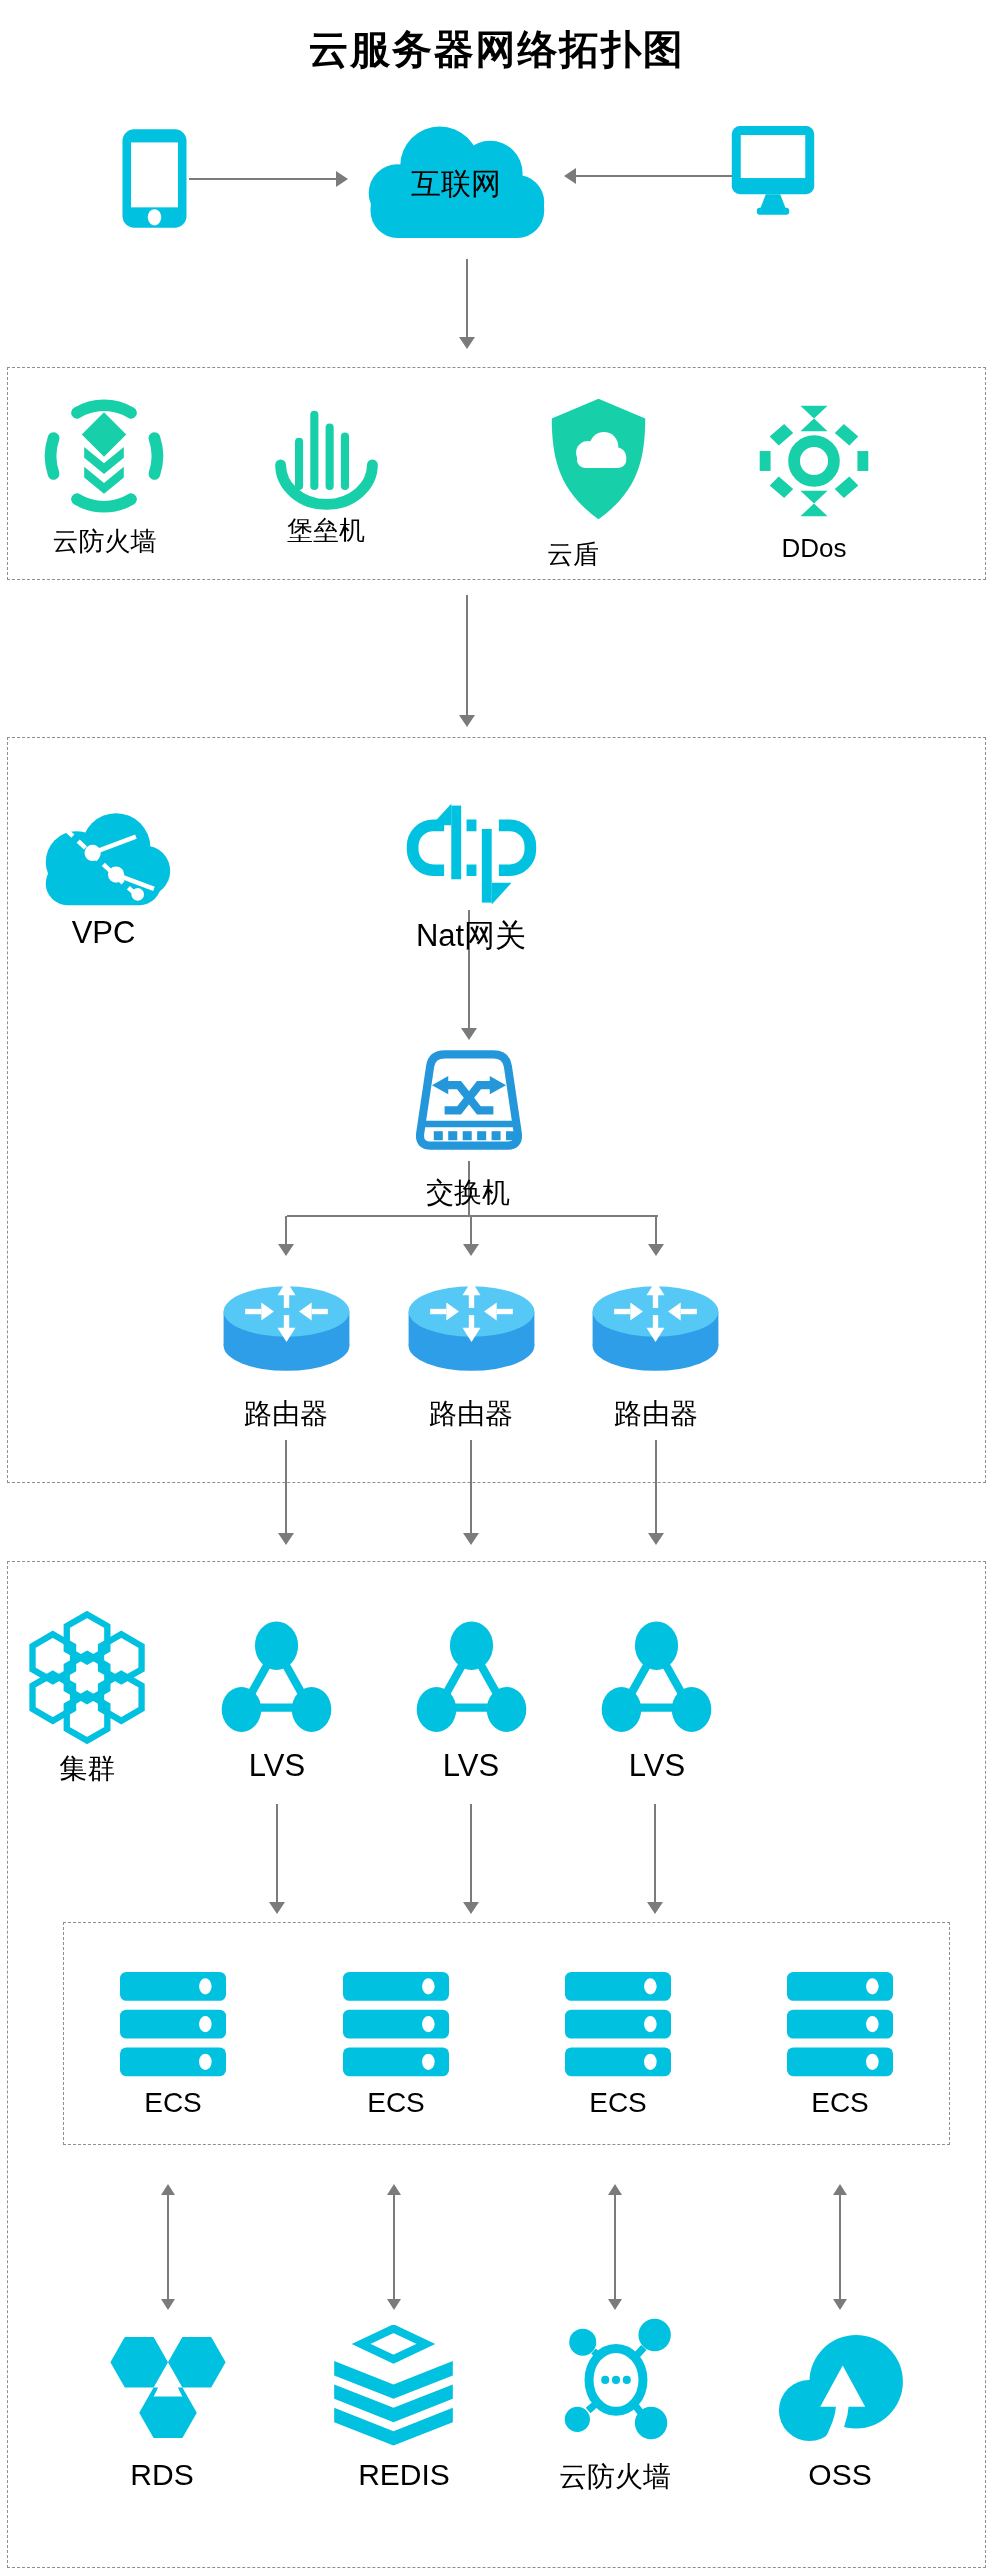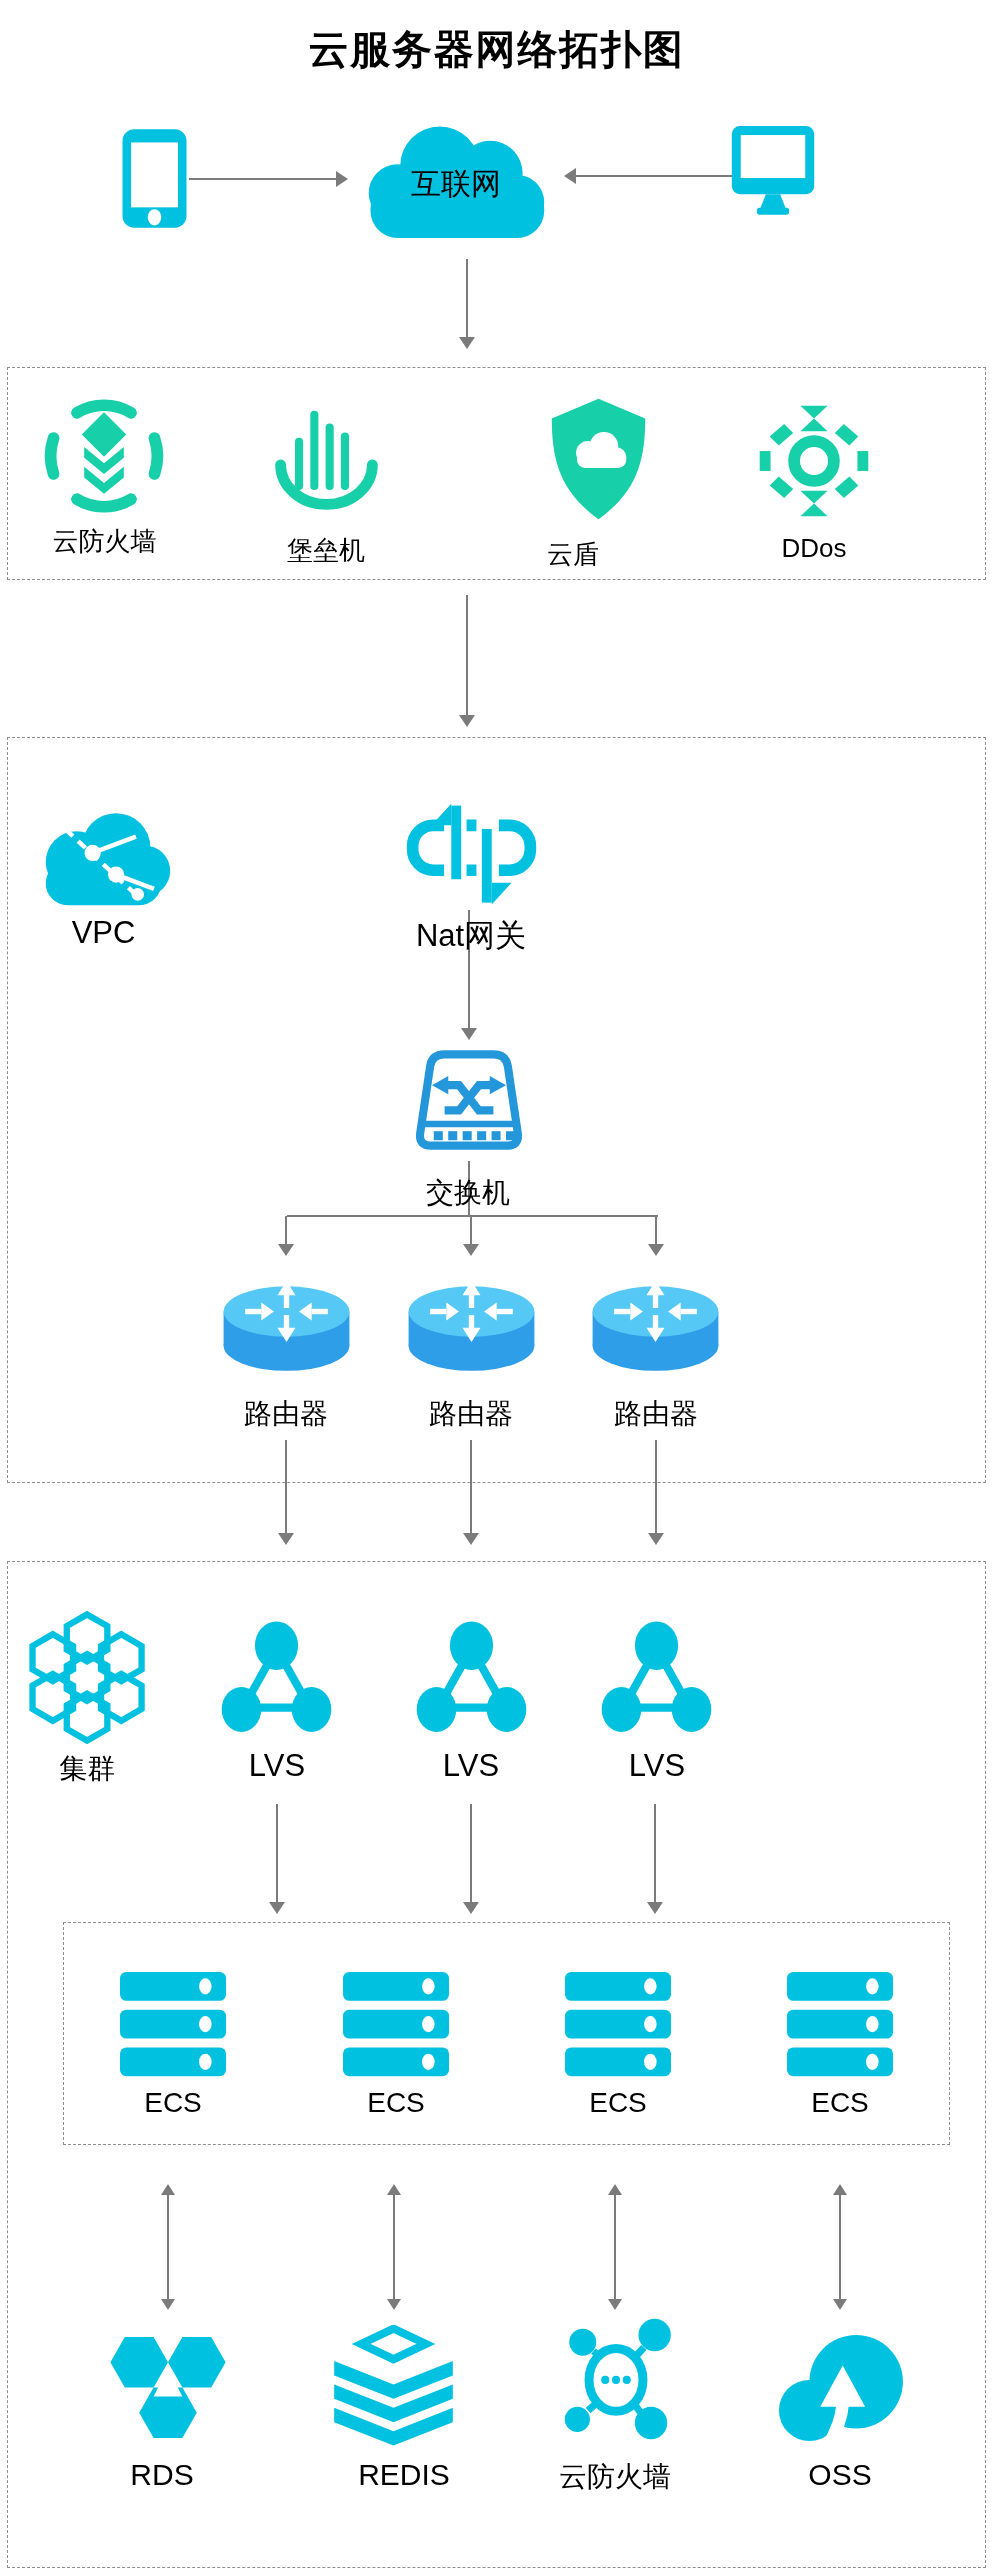--- a/index.html
+++ b/index.html
@@ -109,21 +109,21 @@
     <svg width="117" height="117" viewBox="0 0 130 130">
       <g class="ft">
         <rect x="30" y="42" width="9" height="58" rx="4.5"></rect>
         <rect x="47" y="12" width="9" height="88" rx="4.5"></rect>
         <rect x="64" y="26" width="9" height="74" rx="4.5"></rect>
         <rect x="81" y="36" width="9" height="64" rx="4.5"></rect>
       </g>
       <path d="M14 72 a51 44 0 0 0 102 0" class="st nf" stroke-width="12" stroke-linecap="round"></path>
     </svg>
   </div>
-  <div class="lbl f29" style="left:236px;top:533px;">堡垒机</div>
+  <div class="lbl f29" style="left:236px;top:513px;">堡垒机</div>
 
   <div class="node" style="left:541px;top:395px;">
     <svg width="115" height="128" viewBox="0 0 128 142">
       <path d="M64 4 L116 26 C116 74 106 108 64 138 C22 108 12 74 12 26 Z" class="ft"></path>
       <g class="fw">
         <circle cx="52" cy="64" r="13"></circle>
         <circle cx="70" cy="57" r="16"></circle>
         <circle cx="84" cy="69" r="11"></circle>
         <rect x="40" y="63" width="55" height="18" rx="9"></rect>
       </g>

